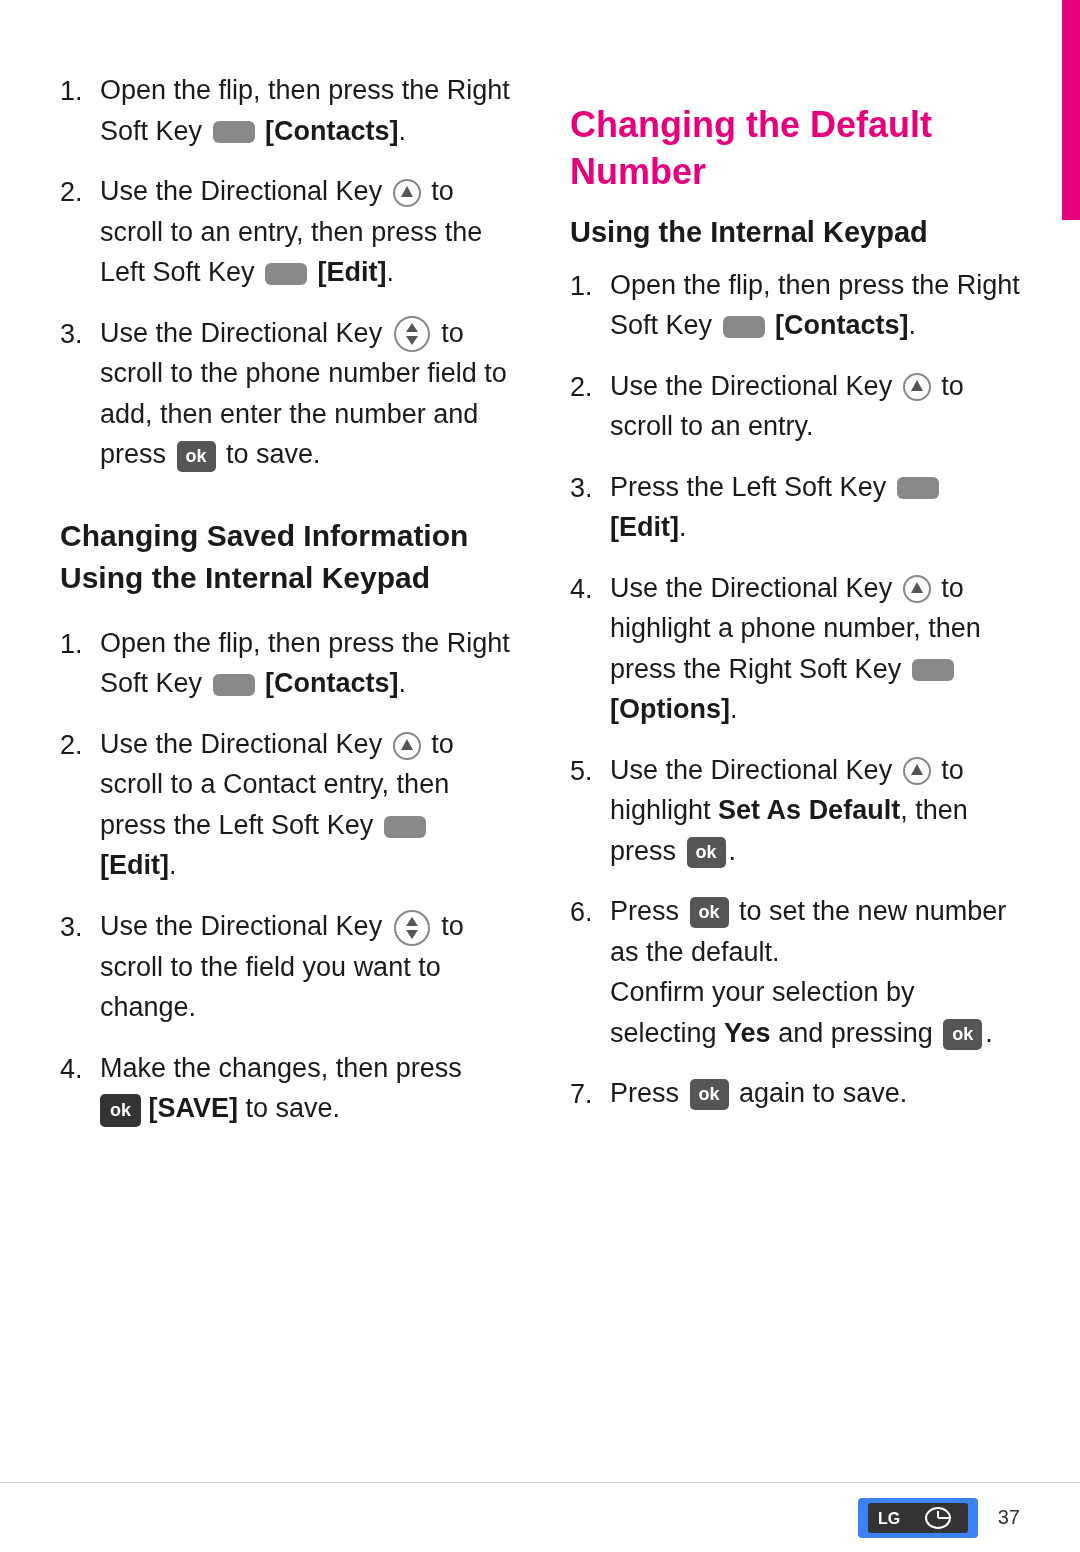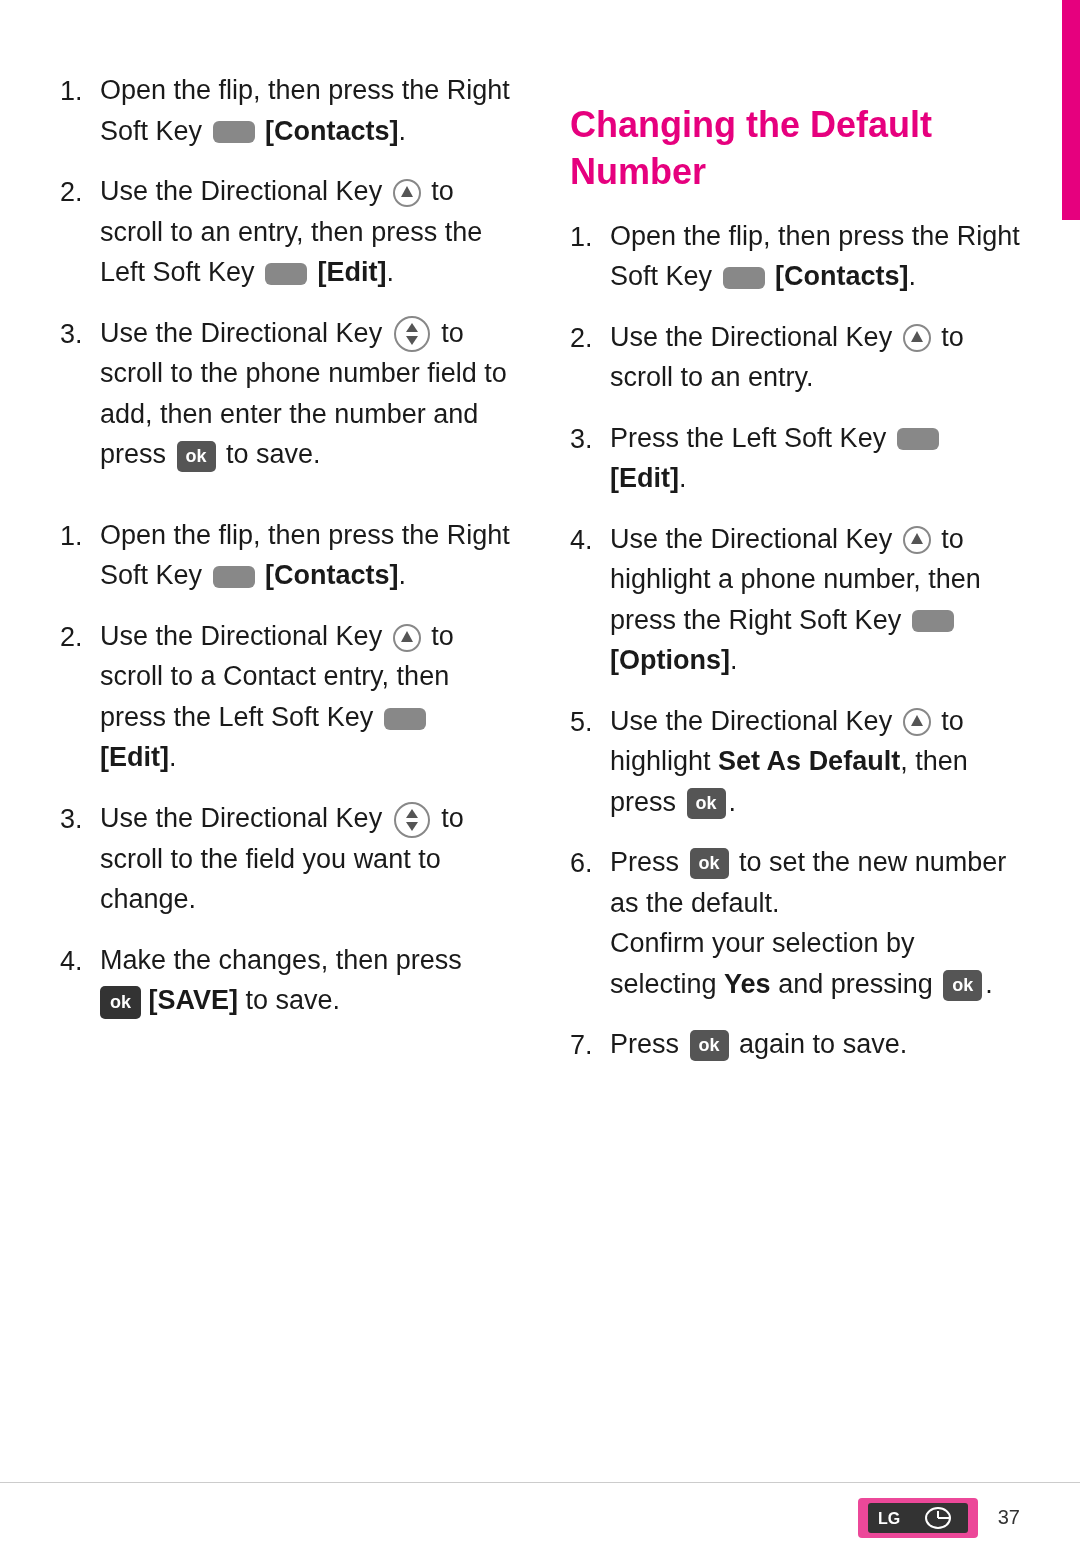--- a/index.html
+++ b/index.html
@@ -154,21 +154,21 @@
       display: flex;
       align-items: center;
       justify-content: flex-end;
       padding: 0 60px;
       gap: 20px;
     }
 
     .footer-logo {
       width: 120px;
       height: 40px;
-      background: #ec4899;
+      background: #3b82f6;
       border-radius: 4px;
       display: flex;
       align-items: center;
       justify-content: center;
     }
 
     .footer-logo svg {
       width: 100px;
       height: 30px;
     }
@@ -245,20 +245,23 @@
                 <polygon points="19,30 25,21 13,21" fill="#555"></polygon>
               </svg>
             </span>
             to scroll to the phone number field to add, then enter the number and press 
             <span class="ok-btn">ok</span>
             to save.
           </span>
         </li>
       </ol>
 
+      <div class="section-heading">
+        Changing Saved Information Using the Internal Keypad
+      </div>
 
       <ol>
         <li>
           <span class="li-content">
             Open the flip, then press the Right Soft Key 
             <span class="soft-key"></span>
             <span class="bold-text">[Contacts]</span>.
           </span>
         </li>
         <li>
@@ -299,20 +302,23 @@
 
     </div>
 
     <div class="right-col">
 
       <div class="section-heading-pink">
         Changing the Default Number
       </div>
 
 
+      <div class="subheading">
+        Using the Internal Keypad
+      </div>
 
       <ol>
         <li>
           <span class="li-content">
             Open the flip, then press the Right Soft Key 
             <span class="soft-key"></span>
             <span class="bold-text">[Contacts]</span>.
           </span>
         </li>
         <li>

